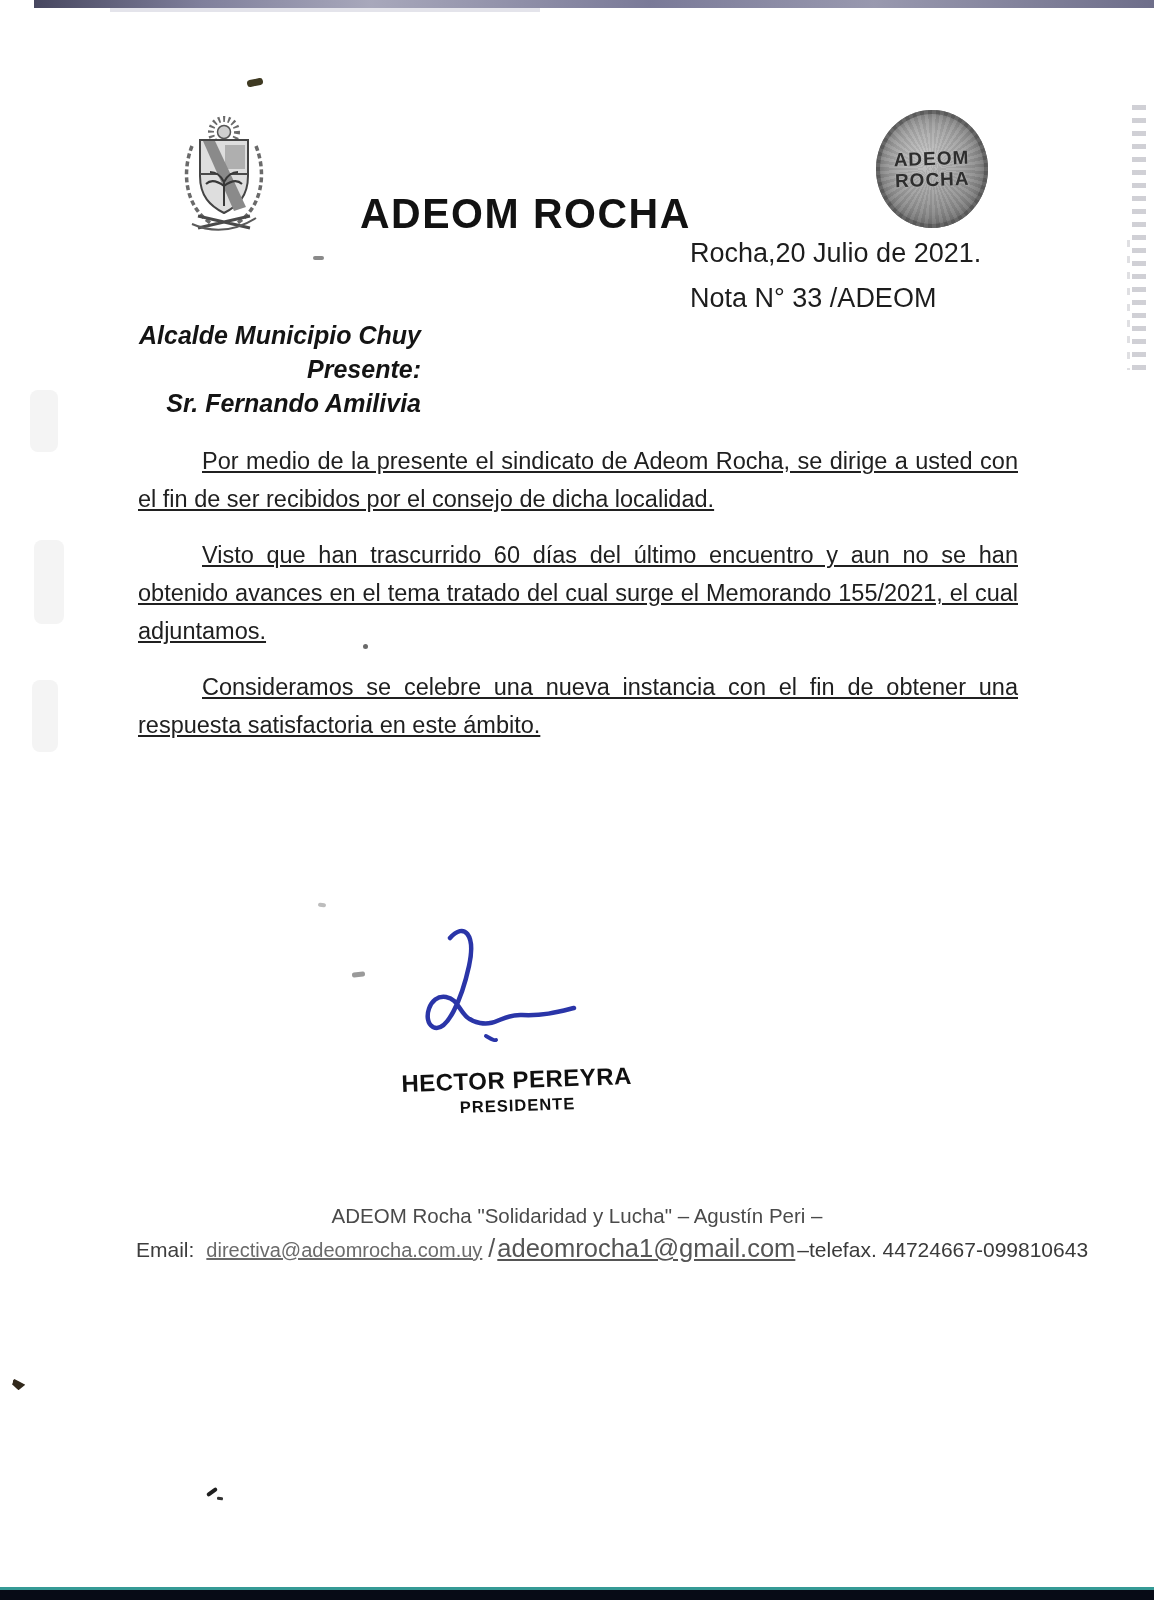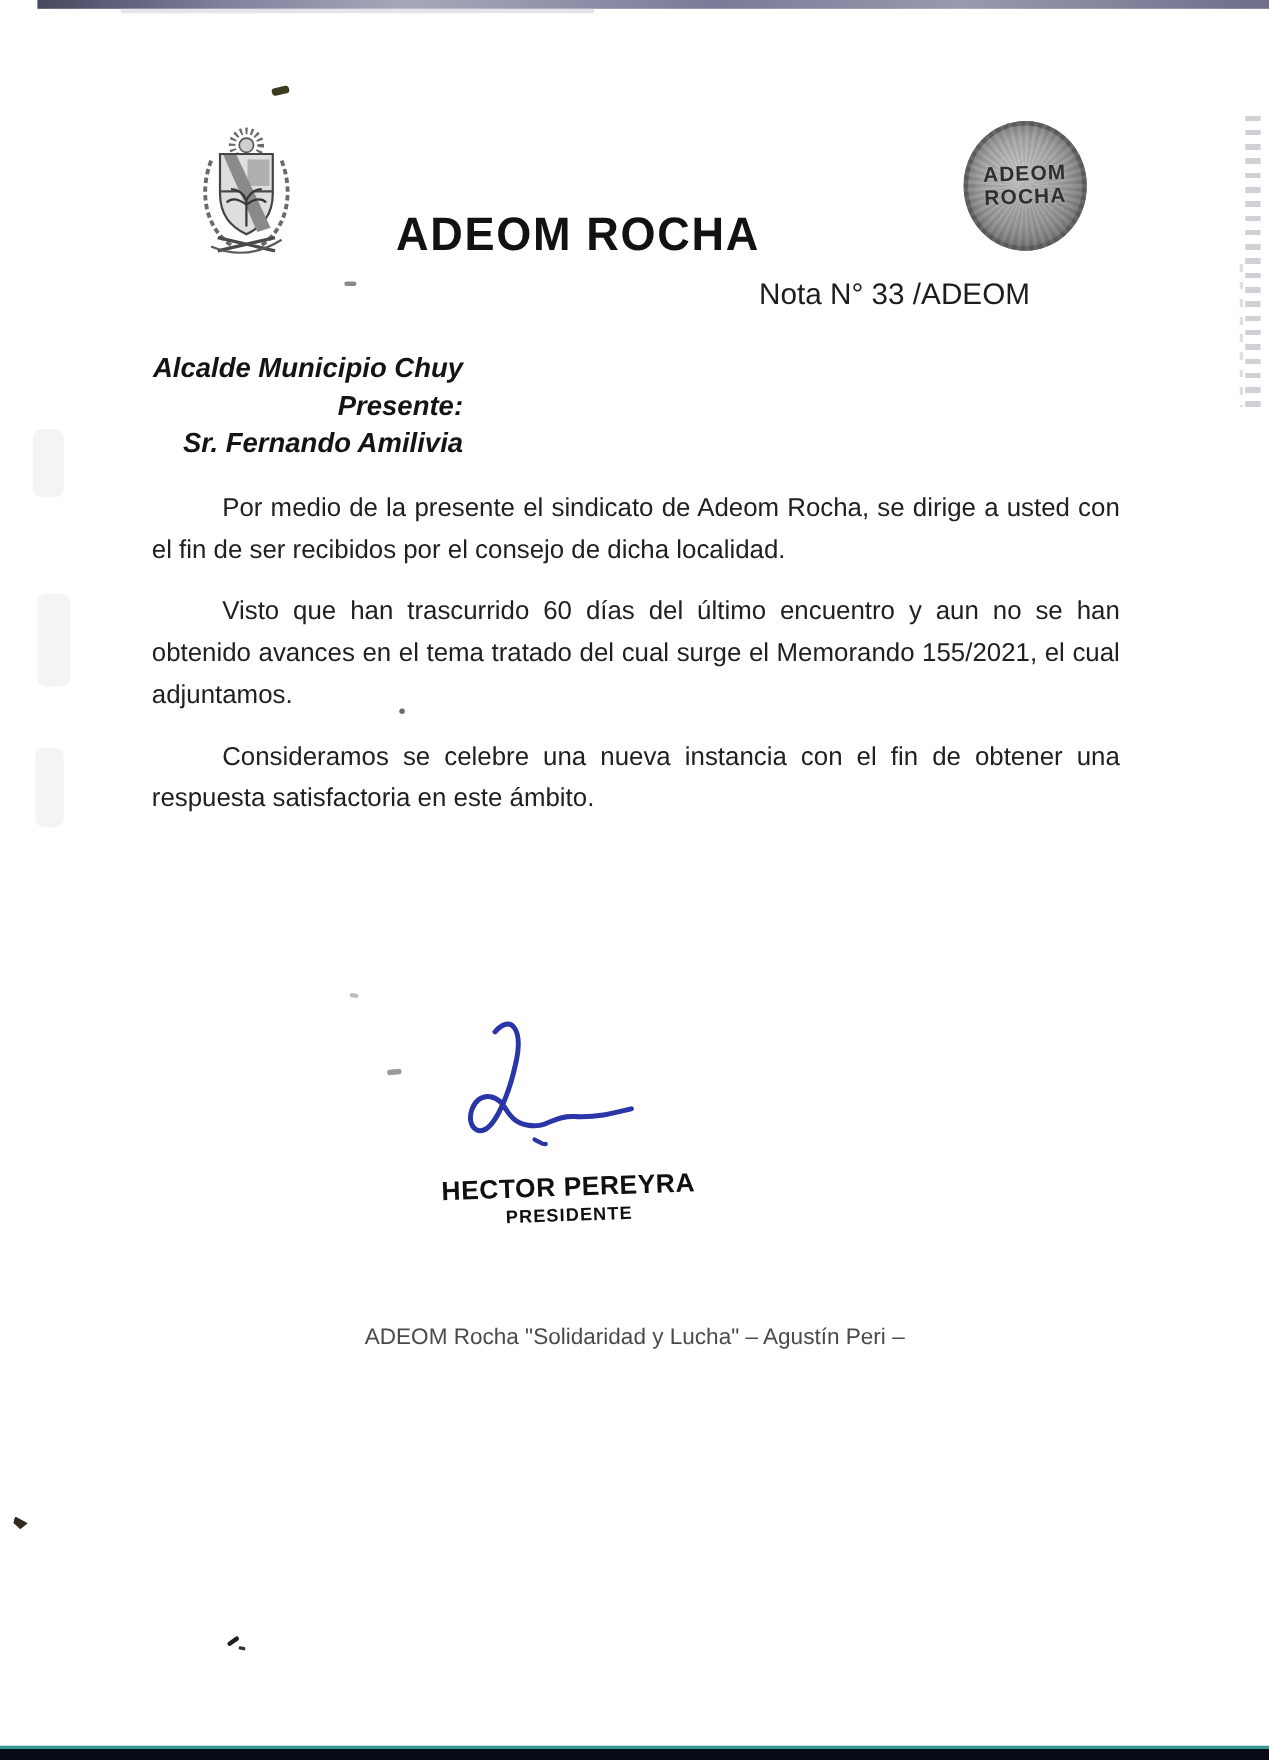--- a/index.html
+++ b/index.html
@@ -52,21 +52,21 @@
     text-shadow:0 0 2px #c0c0c0;}
   
   .date-block{position:absolute;left:690px;top:238px;font-size:27px;color:#1d1d1d;}
   .date-block .line2{margin-top:14px;}
   
   .recipient{position:absolute;left:139px;top:318px;
     font-size:25px;font-weight:700;font-style:italic;line-height:34px;color:#141414;text-align:right;}
   
   .body-text{position:absolute;left:138px;top:442px;width:880px;
     font-size:23.5px;line-height:38px;text-align:justify;color:#202020;}
-  .body-text p{margin:0 0 18px 0;text-indent:64px;}
+  .body-text p{margin:0 0 18px 0;text-indent:64px;text-decoration:underline;}
   .closing{margin:0;text-indent:64px;}
   
   .signature{position:absolute;left:330px;top:920px;width:280px;height:160px;}
   .sig-dash{position:absolute;left:352px;top:972px;width:13px;height:5px;background:#9a9a9a;border-radius:2px;transform:rotate(-6deg);}
   .signer{position:absolute;left:377px;top:1066px;width:280px;text-align:center;
     transform:rotate(-2deg);color:#101010;}
   .signer-name{font-size:24px;font-weight:700;letter-spacing:.5px;}
   .signer-title{font-size:16.5px;font-weight:700;letter-spacing:1px;margin-top:2px;}
   
   .footer1{position:absolute;left:0;right:0;top:1204px;text-align:center;
@@ -119,20 +119,21 @@
 
   <div class="seal">
     <div class="seal-texture"></div>
     <div class="seal-text">
       <div>ADEOM</div>
       <div>ROCHA</div>
     </div>
   </div>
 
   <div class="date-block">
+    <div class="line1">Rocha,20 Julio de 2021.</div>
     <div class="line2">Nota N° 33 /ADEOM</div>
   </div>
 
   <div class="recipient">
     <div>Alcalde Municipio Chuy</div>
     <div>Presente:</div>
     <div>Sr. Fernando Amilivia</div>
   </div>
 
   <div class="body-text">
@@ -146,14 +147,21 @@
     <path d="M 120,18 C 134,2 146,14 139,46 C 132,78 117,114 103,107 C 92,101 99,74 116,77 C 132,80 128,99 150,103 C 168,106 172,94 192,95 C 214,96 228,92 244,88" fill="none" stroke="#2a35a8" stroke-width="4.5" stroke-linecap="round"></path>
     <path d="M 156,116 c 4,2 8,5 10,4" fill="none" stroke="#2a35a8" stroke-width="4" stroke-linecap="round"></path>
   </svg>
 
   <div class="signer">
     <div class="signer-name">HECTOR PEREYRA</div>
     <div class="signer-title">PRESIDENTE</div>
   </div>
 
   <div class="footer1">ADEOM Rocha "Solidaridad y Lucha" – Agustín Peri –</div>
+  <div class="footer2">
+    <span class="f-label">Email:</span>
+    <span class="f-email1">directiva@adeomrocha.com.uy</span>
+    <span class="f-sep">/</span>
+    <span class="f-email2">adeomrocha1@gmail.com</span>
+    <span class="f-tail">–telefax. 44724667-099810643</span>
+  </div>
 
 </div>
 
 </body></html>

